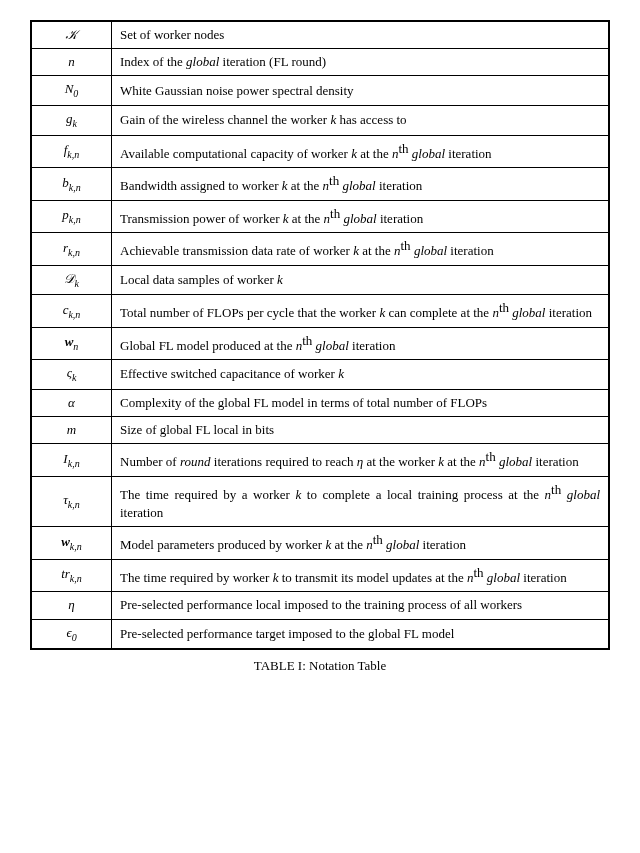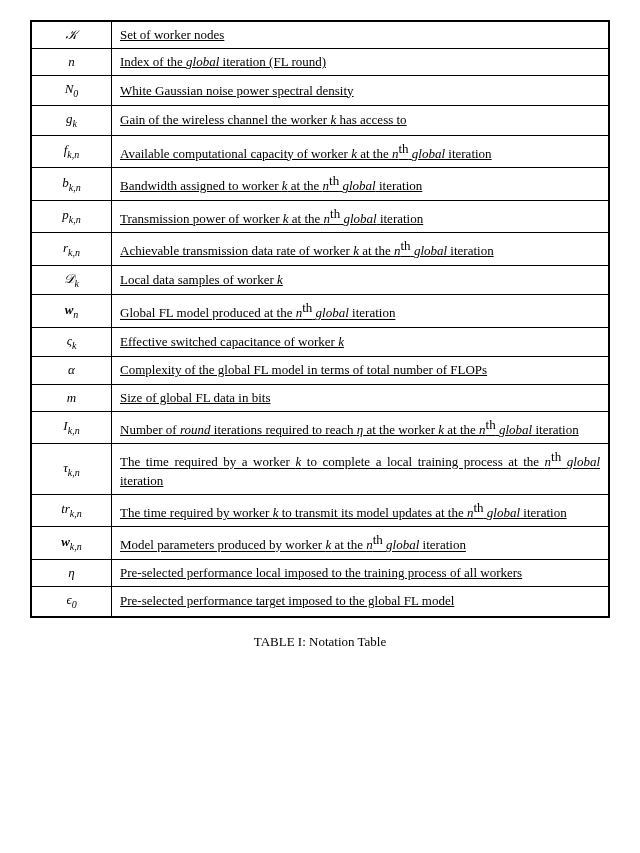--- a/index.html
+++ b/index.html
@@ -40,26 +40,25 @@
 
     td:first-child {
       width: 80px;
       text-align: center;
       font-style: italic;
       white-space: nowrap;
     }
 
     td:last-child {
       text-align: justify;
-      text-decoration: underline;
     }
 
     .caption {
       text-align: left;
-      margin-top: 16px;
+      margin-top: 8px;
       font-size: 13px;
     }
 
     sub {
       font-size: 10px;
     }
 
     sup {
       font-size: 13px;
     }
@@ -101,50 +100,54 @@
           </tr>
           <tr>
             <td><i>r<sub>k,n</sub></i></td>
             <td>Achievable transmission data rate of worker <i>k</i> at the <i>n</i><sup>th</sup> <i>global</i> iteration</td>
           </tr>
           <tr>
             <td>𝒟<sub><i>k</i></sub></td>
             <td>Local data samples of worker <i>k</i></td>
           </tr>
           <tr>
+            <td><i>c<sub>k,n</sub></i></td>
+            <td>Total number of FLOPs per cycle that the worker <i>k</i> can complete at the <i>n</i><sup>th</sup> <i>global</i> iteration</td>
+          </tr>
+          <tr>
             <td><b>w</b><sub><i>n</i></sub></td>
             <td>Global FL model produced at the <i>n</i><sup>th</sup> <i>global</i> iteration</td>
           </tr>
           <tr>
             <td><i>ς<sub>k</sub></i></td>
             <td>Effective switched capacitance of worker <i>k</i></td>
           </tr>
           <tr>
             <td><i>α</i></td>
             <td>Complexity of the global FL model in terms of total number of FLOPs</td>
           </tr>
           <tr>
             <td><i>m</i></td>
-            <td>Size of global FL data in bits</td>
+            <td>Size of global FL local in bits</td>
           </tr>
           <tr>
             <td><i>I<sub>k,n</sub></i></td>
             <td>Number of <i>round</i> iterations required to reach <i>η</i> at the worker <i>k</i> at the <i>n</i><sup>th</sup> <i>global</i> iteration</td>
           </tr>
           <tr>
             <td><i>τ<sub>k,n</sub></i></td>
             <td>The time required by a worker <i>k</i> to complete a local training process at the <i>n</i><sup>th</sup> <i>global</i> iteration</td>
           </tr>
           <tr>
+            <td><b>w</b><sub><i>k,n</i></sub></td>
+            <td>Model parameters produced by worker <i>k</i> at the <i>n</i><sup>th</sup> <i>global</i> iteration</td>
+          </tr>
+          <tr>
             <td><i>tr<sub>k,n</sub></i></td>
             <td>The time required by worker <i>k</i> to transmit its model updates at the <i>n</i><sup>th</sup> <i>global</i> iteration</td>
-          </tr>
-          <tr>
-            <td><b>w</b><sub><i>k,n</i></sub></td>
-            <td>Model parameters produced by worker <i>k</i> at the <i>n</i><sup>th</sup> <i>global</i> iteration</td>
           </tr>
           <tr>
             <td><i>η</i></td>
             <td>Pre-selected performance local imposed to the training process of all workers</td>
           </tr>
           <tr>
             <td><i>ϵ</i><sub>0</sub></td>
             <td>Pre-selected performance target imposed to the global FL model</td>
           </tr>
         </tbody>

